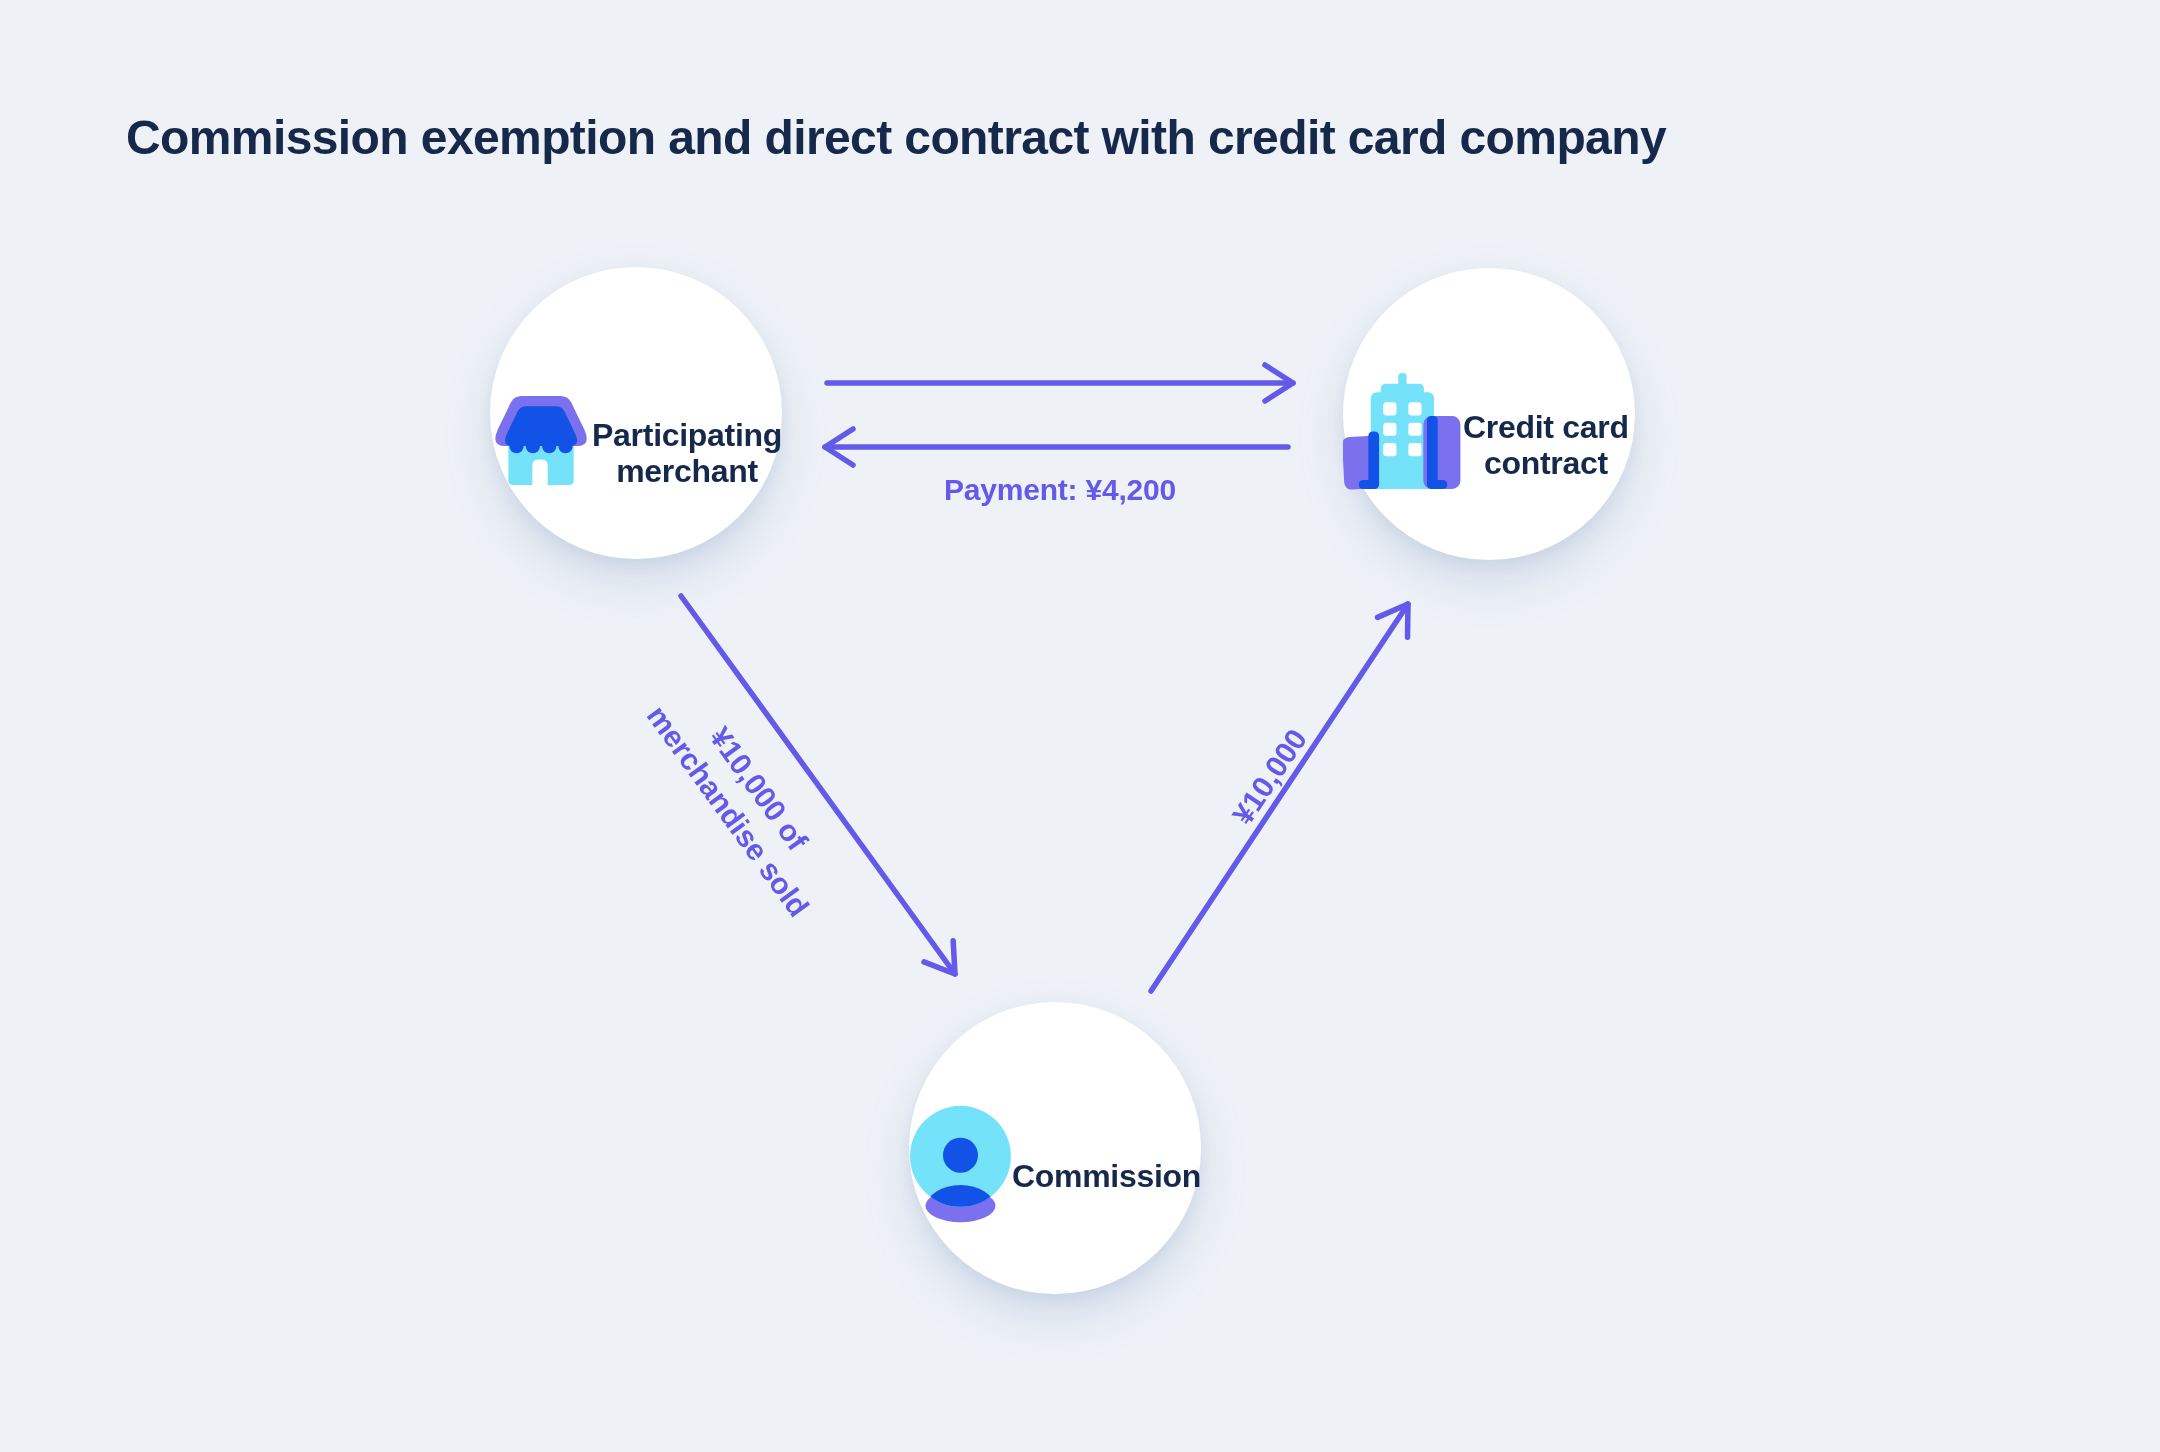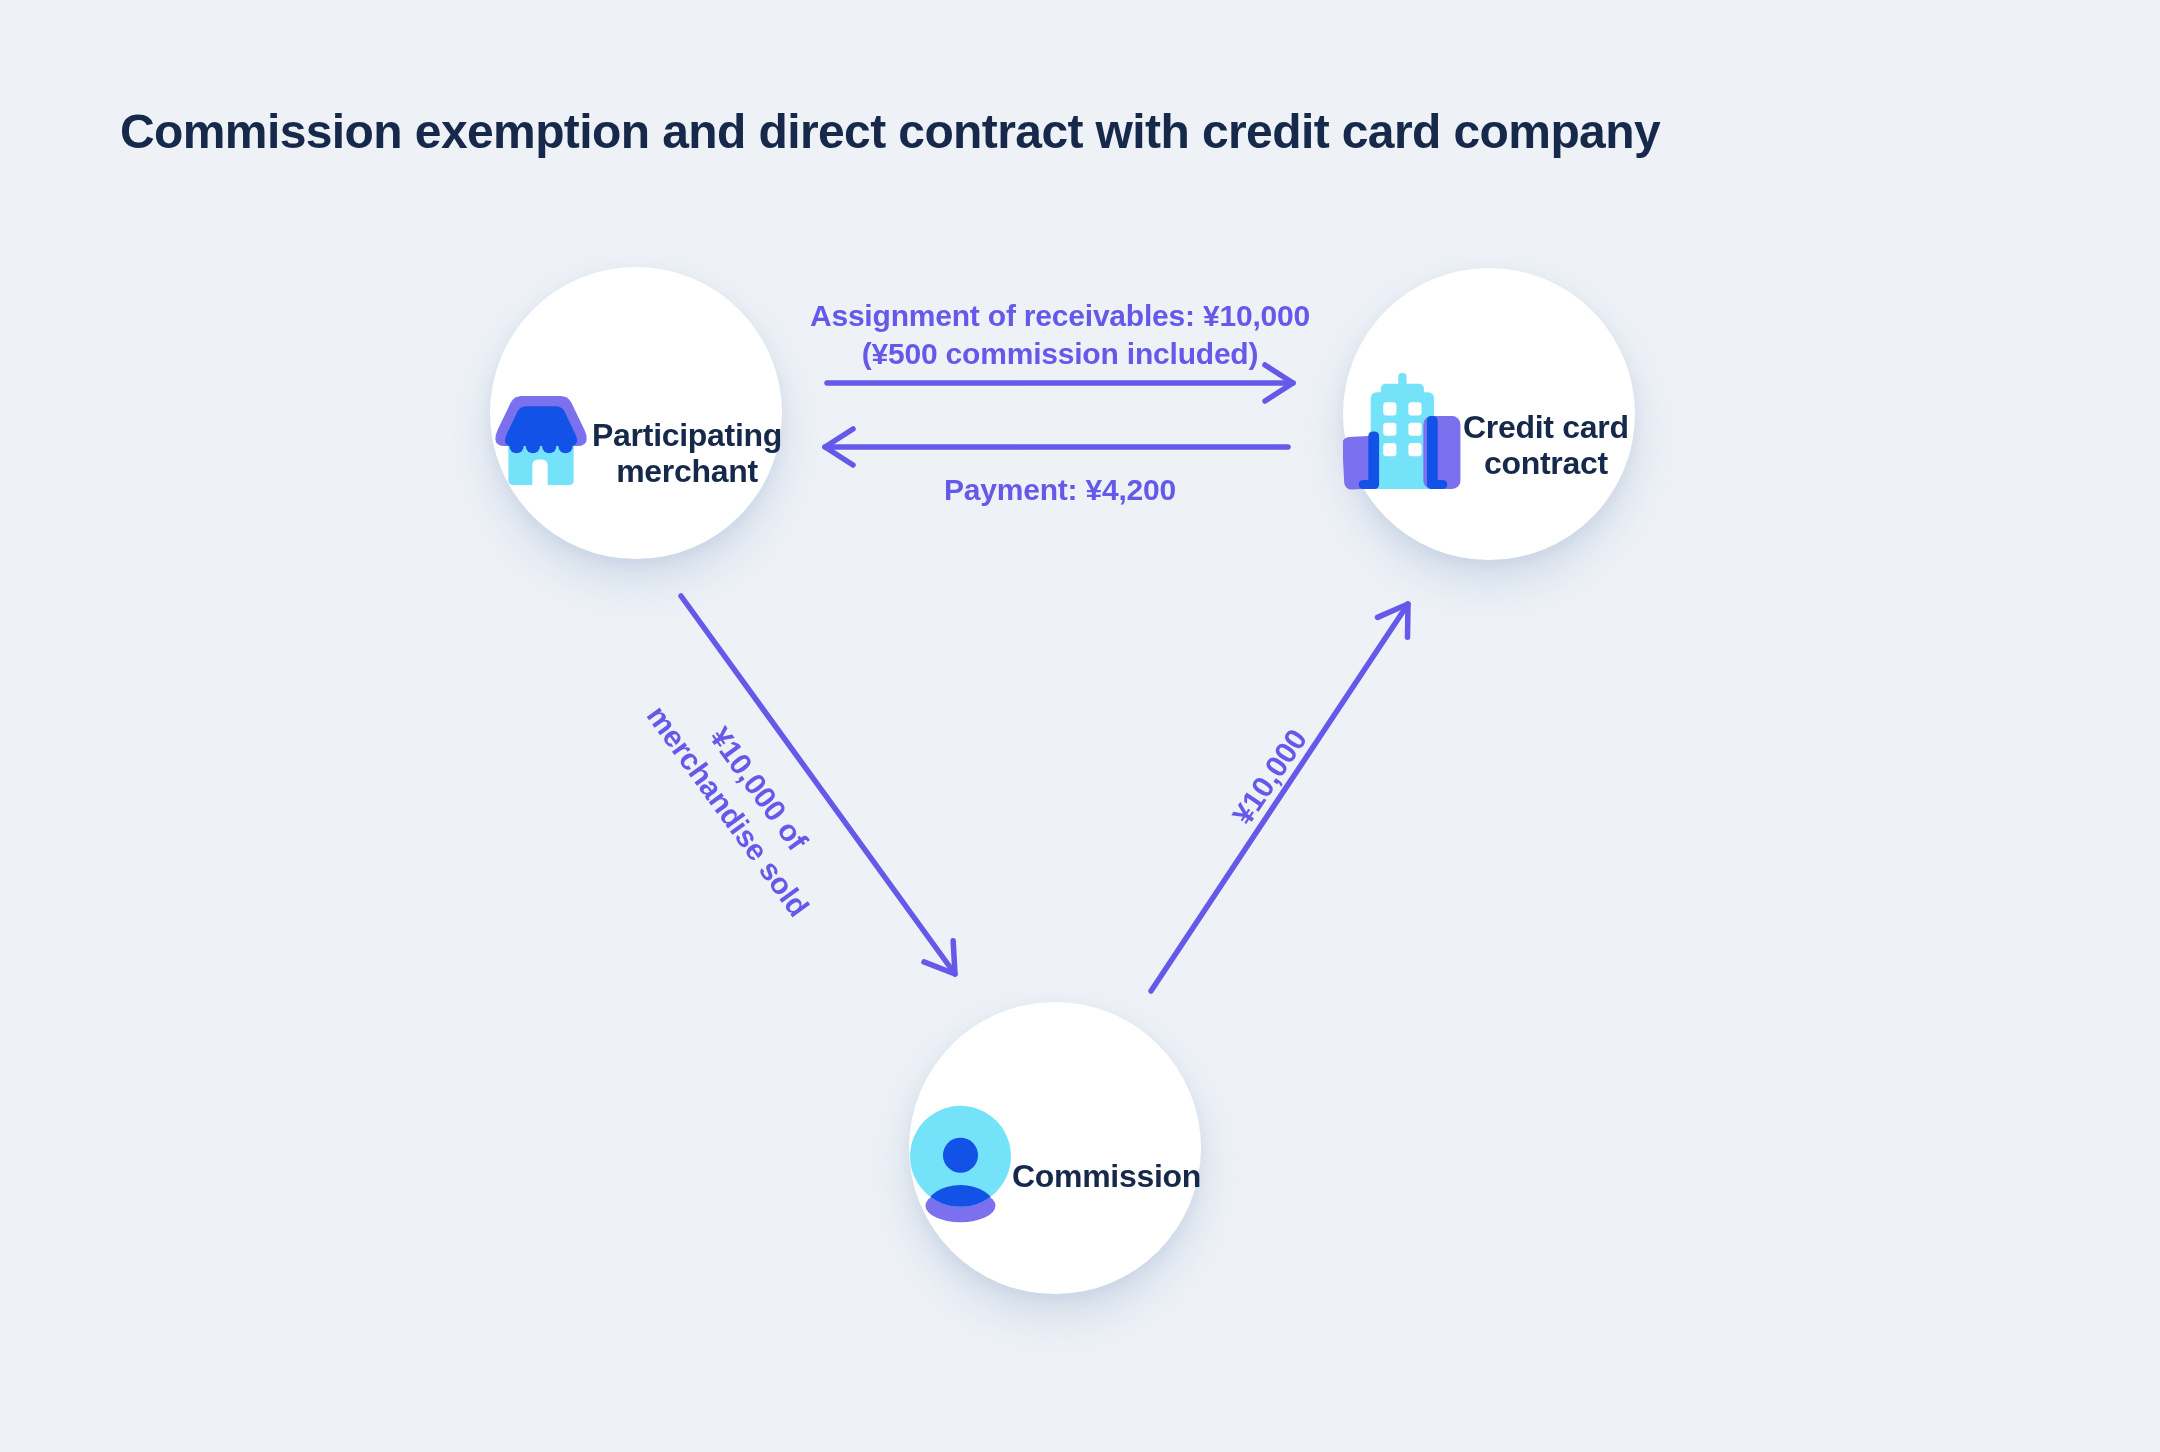--- a/index.html
+++ b/index.html
@@ -11,21 +11,21 @@
     --edge-label-text:#6459e8;
     --icon-cyan:#74e3f9;
     --icon-blue:#1252e6;
     --icon-purple:#7b70ee;
   }
   html,body{margin:0;padding:0;}
   body{background:var(--background);font-family:"Liberation Sans",sans-serif;}
   .stage{position:relative;width:2160px;height:1452px;overflow:hidden;background:var(--background);}
 
   .title{
-    position:absolute;left:112px;top:96px;margin:8px;
+    position:absolute;left:112px;top:96px;margin:14px;
     font-size:48px;line-height:56px;font-weight:700;letter-spacing:-0.6px;
     color:var(--title-text);white-space:nowrap;
   }
 
   .arrows{position:absolute;left:0;top:0;width:2160px;height:1452px;}
   .arrow-line{stroke:var(--arrow);stroke-width:5.5;stroke-linecap:round;fill:none;}
   .arrow-head{stroke:var(--arrow);stroke-width:5.5;stroke-linecap:round;stroke-linejoin:round;fill:none;}
 
   .node{
     position:absolute;width:292px;height:292px;border-radius:50%;
@@ -134,24 +134,20 @@
       <ellipse class="c-purple" cx="50" cy="97" rx="34" ry="16"></ellipse>
       <circle class="c-cyan" cx="50" cy="49" r="49"></circle>
       <ellipse class="c-blue" cx="50" cy="98" rx="33" ry="21" clip-path="url(#avatar-clip)"></ellipse>
       <circle class="c-blue" cx="50" cy="48" r="17"></circle>
     </svg>
     <div class="node-label">
       <div>Commission</div>
     </div>
   </div>
 
-  <div class="edge-label edge-label--assignment">
-    <div>Assignment of receivables: ¥10,000</div>
-    <div>(¥500 commission included)</div>
-  </div>
 
   <div class="edge-label edge-label--payment">
     <div>Payment: ¥4,200</div>
   </div>
 
   <div class="edge-label edge-label--merchandise">
     <div>¥10,000 of</div>
     <div>merchandise sold</div>
   </div>
 

